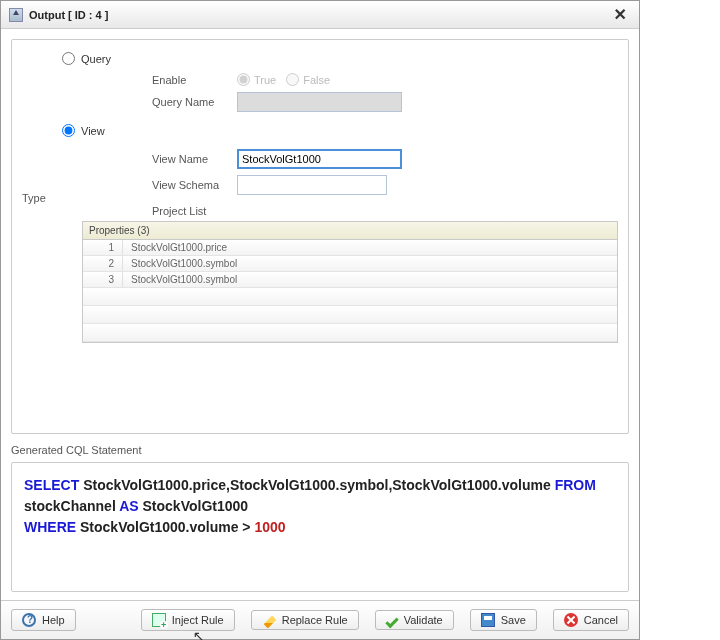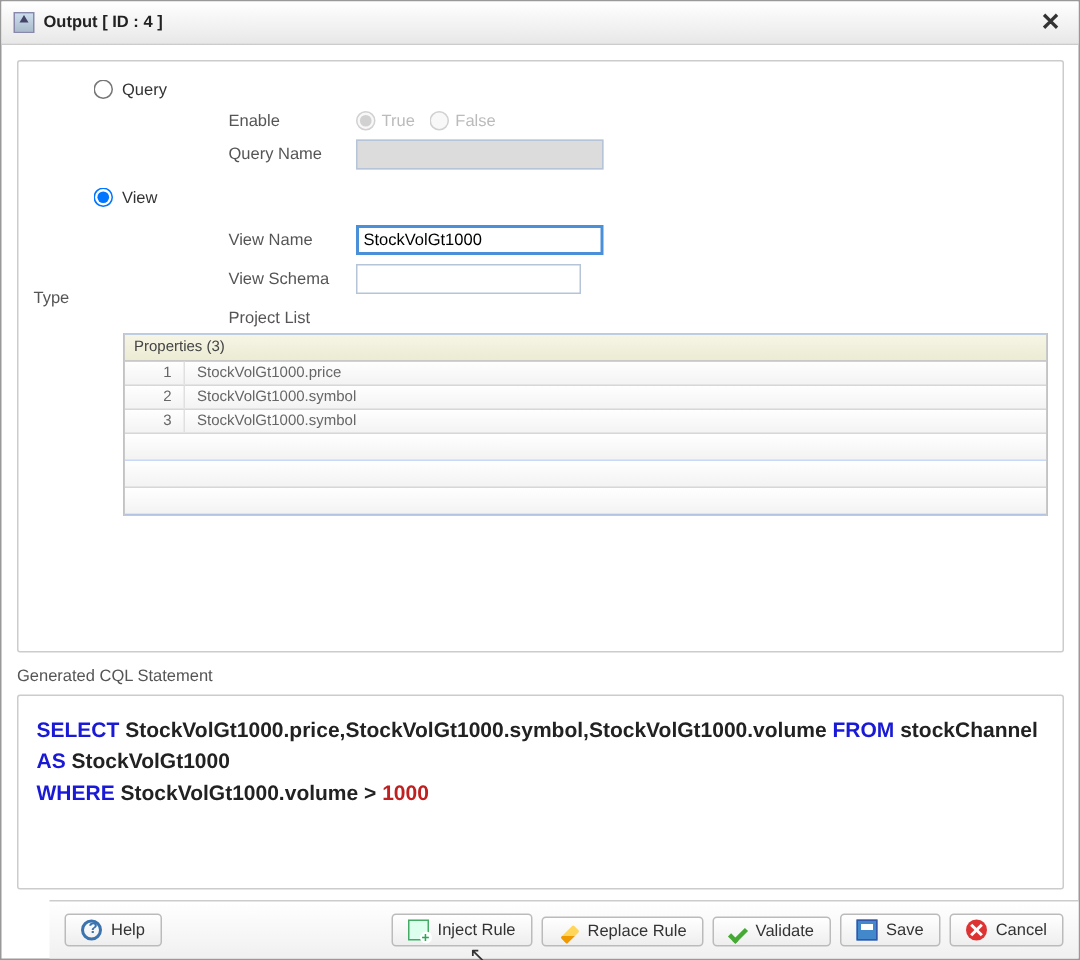--- a/index.html
+++ b/index.html
@@ -1,17 +1,17 @@
 <!DOCTYPE html>
 <html><head>
   <meta charset="utf-8">
   <style>
     * { box-sizing: border-box; }
     body { margin: 0; font-family: Tahoma, Arial, sans-serif; font-size: 11px; background: #fff; color: #333; }
-    .dialog { width: 720px; height: 640px; display: flex; flex-direction: column; border: 1px solid #999; }
+    .dialog { width: 640px; height: 640px; display: flex; flex-direction: column; border: 1px solid #999; }
     .titlebar { display: flex; align-items: center; padding: 4px 8px; background: linear-gradient(#fff, #e8e8e8); border-bottom: 1px solid #ccc; }
     .titlebar .icon { width: 14px; height: 14px; border: 1px solid #88a; background: linear-gradient(#cde, #abc); margin-right: 6px; position: relative; }
     .titlebar .icon::after { content:''; position:absolute; left:3px; top:1px; width:0; height:0; border-left:3px solid transparent; border-right:3px solid transparent; border-bottom:5px solid #446; }
     .titlebar .title { font-weight: bold; font-size: 11px; color: #222; flex:1; }
     .titlebar .close { font-size: 16px; font-weight: bold; cursor: pointer; padding: 0 4px; }
     .content { flex:1; padding: 10px; overflow: auto; }
     .panel { border: 1px solid #ccc; border-radius: 2px; padding: 10px 10px 10px 10px; background:#fff; margin-bottom: 10px; }
     .panel.upper { height: 395px; }
     .type-row { display:flex; align-items:center; }
     .type-label { width: 40px; color:#555; padding-top:3px; }
@@ -31,21 +31,21 @@
     .thead { background: linear-gradient(#f7f5e6, #ecebd3); border-bottom:1px solid #c9c9c9; padding: 3px 6px; color:#444; font-size:10px; }
     .trow { display:flex; border-bottom:1px solid #e4e4e4; background: linear-gradient(#fff, #f3f3f3); font-size:10px; color:#666; }
     .tcell-idx { width: 40px; text-align:right; padding: 2px 8px; border-right:1px solid #e0e0e0; }
     .tcell-val { flex:1; padding: 2px 8px; }
     .trow.empty { height: 18px; }
     .gen-label { color:#555; margin-bottom: 6px; }
     .gen-panel { border:1px solid #ccc; border-radius:2px; padding: 12px; min-height:130px; background:#fff; }
     .kw { color:#1a1ad6; }
     .num { color:#c02020; }
     .cql { font-size: 14px; line-height:1.5; color:#222;font-weight:bold; }
-    .footer { display:flex; align-items:flex-end; padding: 8px 10px; border-top:1px solid #ccc; background: linear-gradient(#fff, #f0f0f0); gap:6px;margin-left:32px; }
+    .footer { display:flex; align-items:center; padding: 8px 10px; border-top:1px solid #ccc; background: linear-gradient(#fff, #f0f0f0); gap:16px; }
     .footer .spacer { flex:1; }
     .btn { display:flex; align-items:center; gap:6px; padding: 3px 10px; border:1px solid #bbb; border-radius:3px; background: linear-gradient(#fff, #eee); cursor:pointer; font-size:11px; color:#333; position:relative; }
     .ico { width:14px; height:14px; display:inline-block; }
     .ico-help { border:2px solid #3b73af; border-radius:50%; position:relative; width:14px; height:14px; }
     .ico-help::after { content:'?'; position:absolute; left:3px; top:-1px; font-size:10px; font-weight:bold; color:#3b73af; }
     .ico-doc { border:1px solid #4a6; background:#dfe; position:relative; }
     .ico-doc::after { content:'+'; position:absolute; right:-3px; bottom:-3px; font-size:9px; font-weight:bold; color:#2a5; background:#fff; border-radius:50%; width:8px; height:8px; line-height:8px; text-align:center; }
     .ico-pen { background:linear-gradient(45deg,#e90 40%,#ffd55a 40%); transform:rotate(-45deg); width:12px; height:6px; margin-top:4px; margin-left:2px; border-radius:1px; }
     .ico-check { width:12px; height:7px; border-left:3px solid #4a3; border-bottom:3px solid #4a3; transform:rotate(-45deg); margin-top:2px; }
     .ico-save { border:1px solid #35a; background:#48c; position:relative; }

